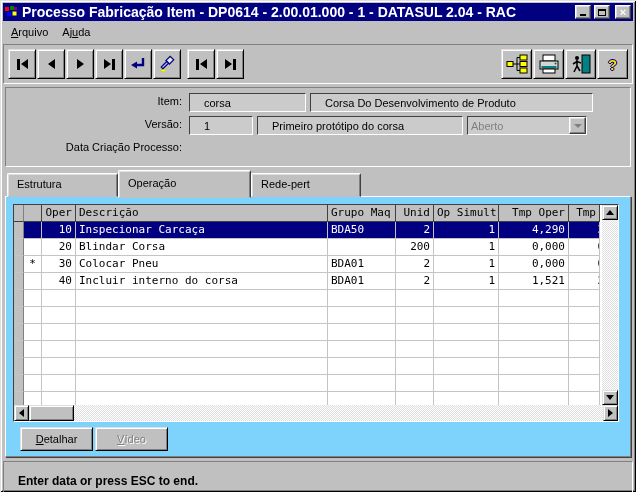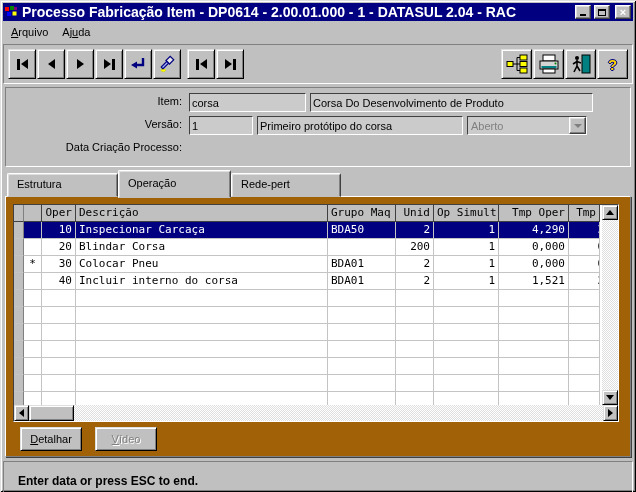--- a/index.html
+++ b/index.html
@@ -60,21 +60,21 @@
 
   
   .form-panel {
     position: absolute; left: 5px; top: 87px; width: 626px; height: 80px;
     border: 1px solid; border-color: #808080 #fff #fff #808080;
   }
   .flabel { position: absolute; width: 180px; text-align: right; padding-right: 4px; }
   .fld {
     position: absolute; height: 19px; background: #cbcbcb;
     border: 1px solid; border-color: #404040 #fff #fff #404040;
-    padding: 2px 2px; overflow: hidden; white-space: nowrap; line-height: 14px;
+    padding: 2px 14px; overflow: hidden; white-space: nowrap; line-height: 14px;
   }
   .combo { display: flex; align-items: center; color: #808080; padding: 0 0 0 3px; }
   .combo-text { flex: 1; overflow: hidden; }
   .combo-btn {
     width: 17px; height: 17px; background: #c0c0c0;
     border: 1px solid; border-color: #fff #404040 #404040 #fff;
     box-shadow: inset -1px -1px 0 #808080, inset 1px 1px 0 #dfdfdf;
     display: flex; align-items: center; justify-content: center;
   }
   .arr-down-g { width: 0; height: 0; border-left: 4px solid transparent; border-right: 4px solid transparent; border-top: 4px solid #808080; }
@@ -85,30 +85,30 @@
     display: flex; align-items: flex-end; padding-left: 2px; z-index: 2;
   }
   .tab {
     height: 24px; background: #c0c0c0; padding: 4px 0 0 9px;
     border: 1px solid; border-color: #fff #404040 #c0c0c0 #fff;
     border-top-left-radius: 2px; border-top-right-radius: 2px;
     box-shadow: inset 1px 1px 0 #dfdfdf, inset -1px 0 0 #808080;
     overflow: hidden; white-space: nowrap;
   }
   .tab:nth-child(1) { width: 111px; }
-  .tab:nth-child(2) { width: 113px; }
+  .tab:nth-child(2) { width: 133px; }
   .tab:nth-child(3) { width: 110px; }
   .tab.active { height: 28px; margin-bottom: -1px; padding-top: 6px; position: relative; z-index: 3; }
 
   
   .content-panel {
     position: absolute; left: 5px; top: 196px; width: 626px; height: 261px;
     border: 1px solid; border-color: #fff #808080 #808080 #fff;
     box-shadow: -1px -1px 0 #0000, 1px 1px 0 #404040;
-    background: #a16207;
+    background: #7dd3fc;
   }
 
   
   .browse {
     position: absolute; left: 7px; top: 7px; width: 606px; height: 218px;
     border: 1px solid; border-color: #404040 #fff #fff #404040;
     background: #fff; display: flex; flex-direction: column; overflow: hidden;
   }
   .browse-main { display: flex; height: 200px; }
   .browse-grid { width: 588px; overflow: hidden; font-family: "DejaVu Sans Mono", monospace; font-size: 11px; }
@@ -153,21 +153,21 @@
     box-shadow: inset 1px 1px 0 #fff, inset -1px -1px 0 #808080;
   }
   .htrack { flex: 1; }
   .sarr-u { width: 0; height: 0; border-left: 4px solid transparent; border-right: 4px solid transparent; border-bottom: 5px solid #000; }
   .sarr-d { width: 0; height: 0; border-left: 4px solid transparent; border-right: 4px solid transparent; border-top: 5px solid #000; }
   .sarr-l { width: 0; height: 0; border-top: 4px solid transparent; border-bottom: 4px solid transparent; border-right: 5px solid #000; }
   .sarr-r { width: 0; height: 0; border-top: 4px solid transparent; border-bottom: 4px solid transparent; border-left: 5px solid #000; }
 
   
   .push-btn {
-    position: absolute; width: 62px; height: 24px; background: #c0c0c0;
+    position: absolute; width: 73px; height: 24px; background: #c0c0c0;
     border: 1px solid; border-color: #dfdfdf #000 #000 #dfdfdf;
     box-shadow: inset 1px 1px 0 #fff, inset -1px -1px 0 #808080;
     display: flex; align-items: center; justify-content: center;
   }
   .push-btn.disabled { color: #808080; text-shadow: 1px 1px 0 #fff; }
   .statusbar {
     position: absolute; left: 3px; top: 461px; width: 630px; height: 40px;
     border: 1px solid; border-color: #808080 #fff #fff #808080;
     display: flex; align-items: center; padding-left: 14px;
     font-weight: bold; font-size: 12px;

